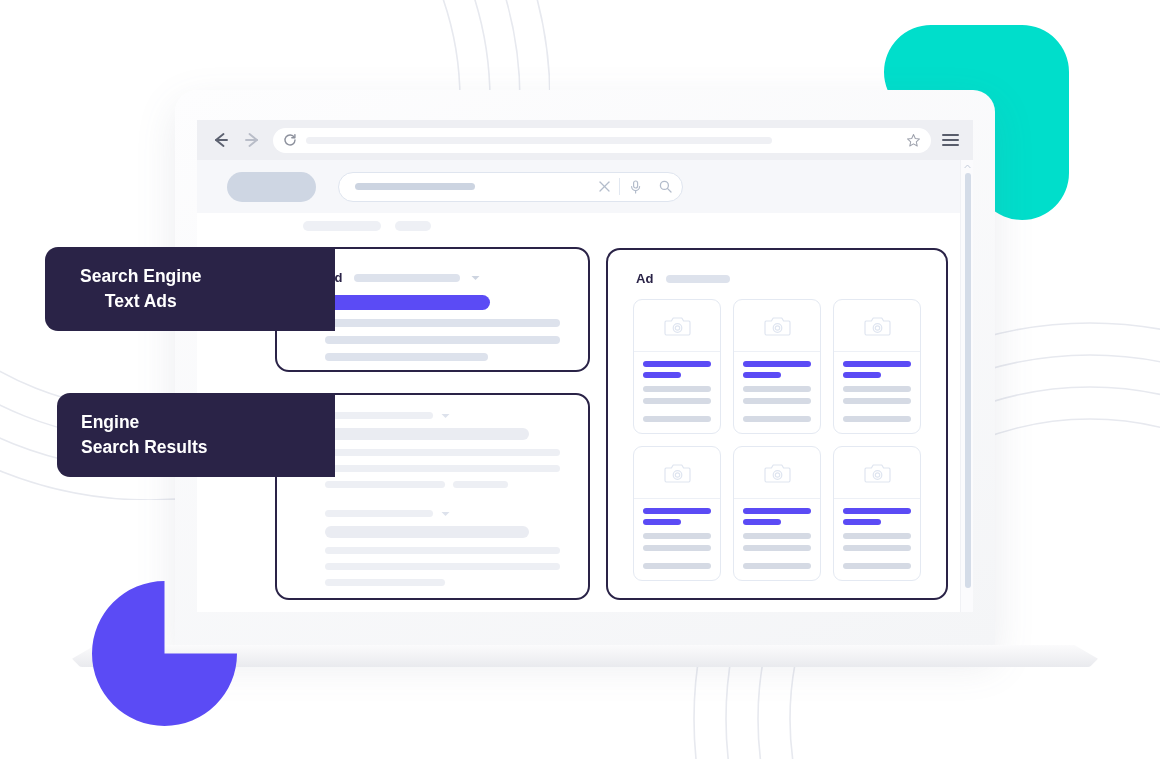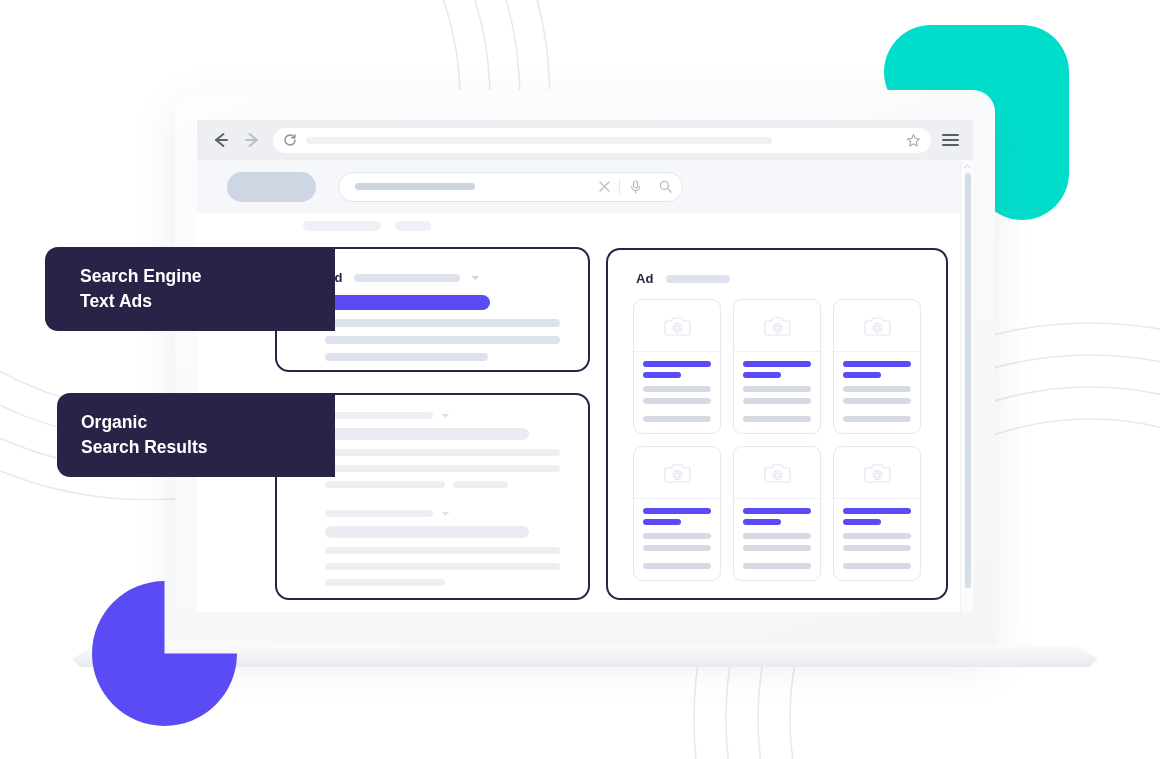--- a/index.html
+++ b/index.html
@@ -321,20 +321,21 @@
     line-height: 1.42;
     display: flex;
     align-items: center;
     white-space: pre-line;
   }
   #callout-text-ads {
     left: 45px; top: 247px;
     width: 290px; height: 84px;
     border-radius: 13px 0 0 13px;
     padding-left: 35px;
+    text-align: center;
   }
   #callout-organic {
     left: 57px; top: 393px;
     width: 278px; height: 84px;
     border-radius: 13px 0 0 13px;
     padding-left: 24px;
   }
   #callout-plas {
     left: 941px; top: 249px;
     width: 203px; height: 82px;
@@ -631,17 +632,17 @@
       </div>
 
     </div>
   </div>
 
   <div class="callout" id="callout-text-ads">
     <span>Search Engine
 Text Ads</span>
   </div>
   <div class="callout" id="callout-organic">
-    <span>Organic
+    <span>Engine
 Search Results</span>
   </div>
 
 </div>
 
 </body></html>

